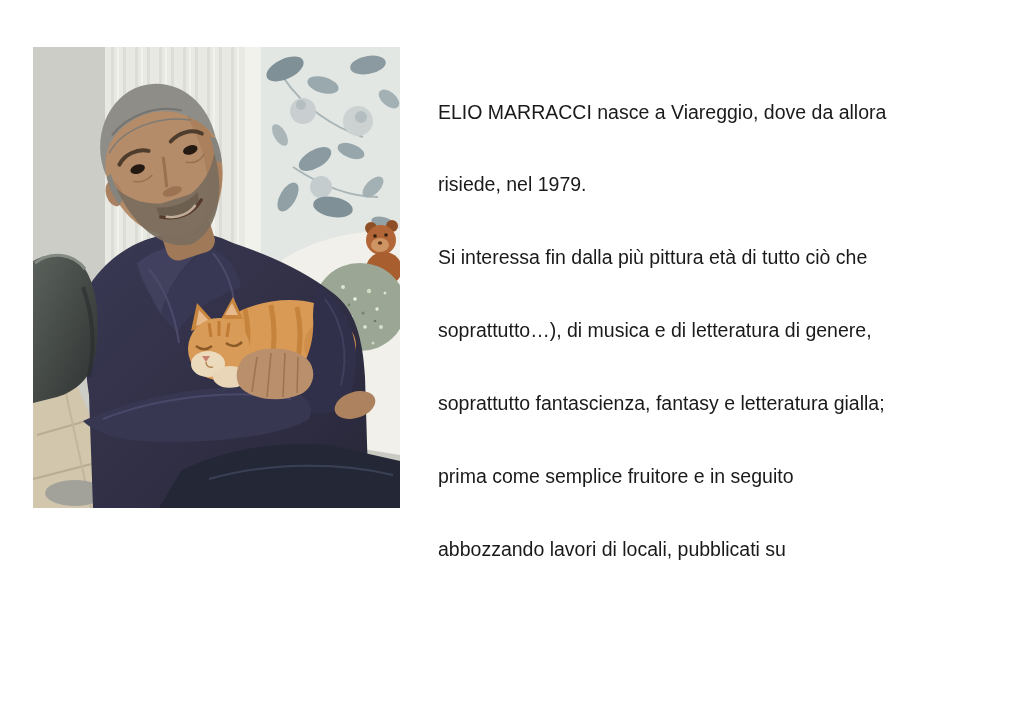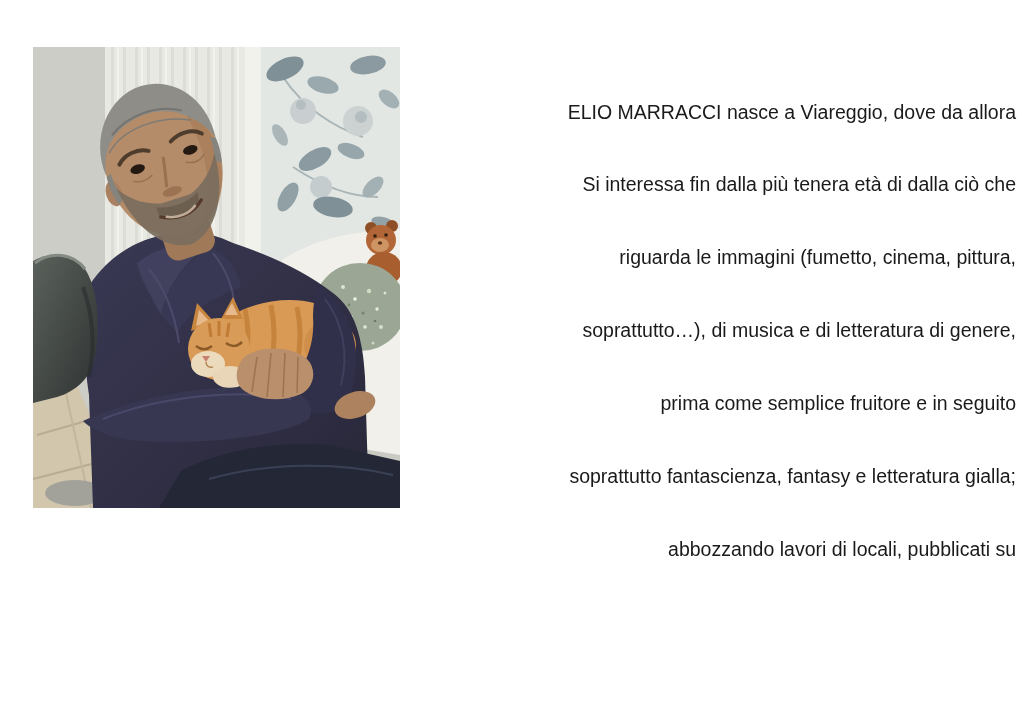--- a/index.html
+++ b/index.html
@@ -15,21 +15,21 @@
     position: absolute; left: 33px; top: 47px;
     width: 367px; height: 461px;
   }
   .photo-frame svg { display: block; width: 100%; height: 100%; }
   .bio {
     position: absolute; left: 438px; top: 51px; width: 578px;
     font-size: 19.5px; line-height: 24.3px;
     color: var(--text-color, #1a1a1a);
     white-space: pre-wrap;
   }
-  .bio-line { min-height: 24.3px; text-align: right; }
+  .bio-line { min-height: 24.3px; }
 </style>
 </head>
 <body style="background: rgb(255, 255, 255);">
 
 <div class="page">
 
   <figure class="photo-frame" style="margin:0;">
     <svg viewBox="0 0 367 461" xmlns="http://www.w3.org/2000/svg" role="img">
       <defs>
         <linearGradient id="chairGrad" x1="0" y1="0" x2="1" y2="1">
@@ -211,25 +211,25 @@
       <g>
         <path d="M0,214 C16,204 40,206 52,222 C64,240 68,276 62,310 C58,330 44,344 24,350 L0,356 Z" fill="url(#chairGrad)"></path>
         <path d="M2,216 C18,204 40,206 52,222" stroke="#848b83" stroke-width="3" fill="none"></path>
         <path d="M50,240 C60,268 62,300 56,330" stroke="#23272a" stroke-width="4" fill="none" opacity="0.5"></path>
       </g>
     </svg>
   </figure>
 
   <div class="bio">
     <div class="bio-line"><span>ELIO MARRACCI nasce a Viareggio, dove da allora</span></div>
-    <div class="bio-line"><span>Si interessa fin dalla più tenera età di dalla ciò che</span></div>
-    <div class="bio-line"><span>riguarda le immagini (fumetto, cinema, pittura,</span></div>
+    <div class="bio-line"><span>risiede, nel 1979.</span></div>
+    <div class="bio-line"><span>Si interessa fin dalla più pittura età di tutto ciò che</span></div>
     <div class="bio-line"><span>soprattutto…), di musica e di letteratura di genere,</span></div>
+    <div class="bio-line"><span>soprattutto fantascienza, fantasy e letteratura gialla;</span></div>
     <div class="bio-line"><span>prima come semplice fruitore e in seguito</span></div>
-    <div class="bio-line"><span>soprattutto fantascienza, fantasy e letteratura gialla;</span></div>
     <div class="bio-line"><span>abbozzando lavori di locali, pubblicati su</span></div>
     
     
     
     
     
   </div>
 
 </div>
 

